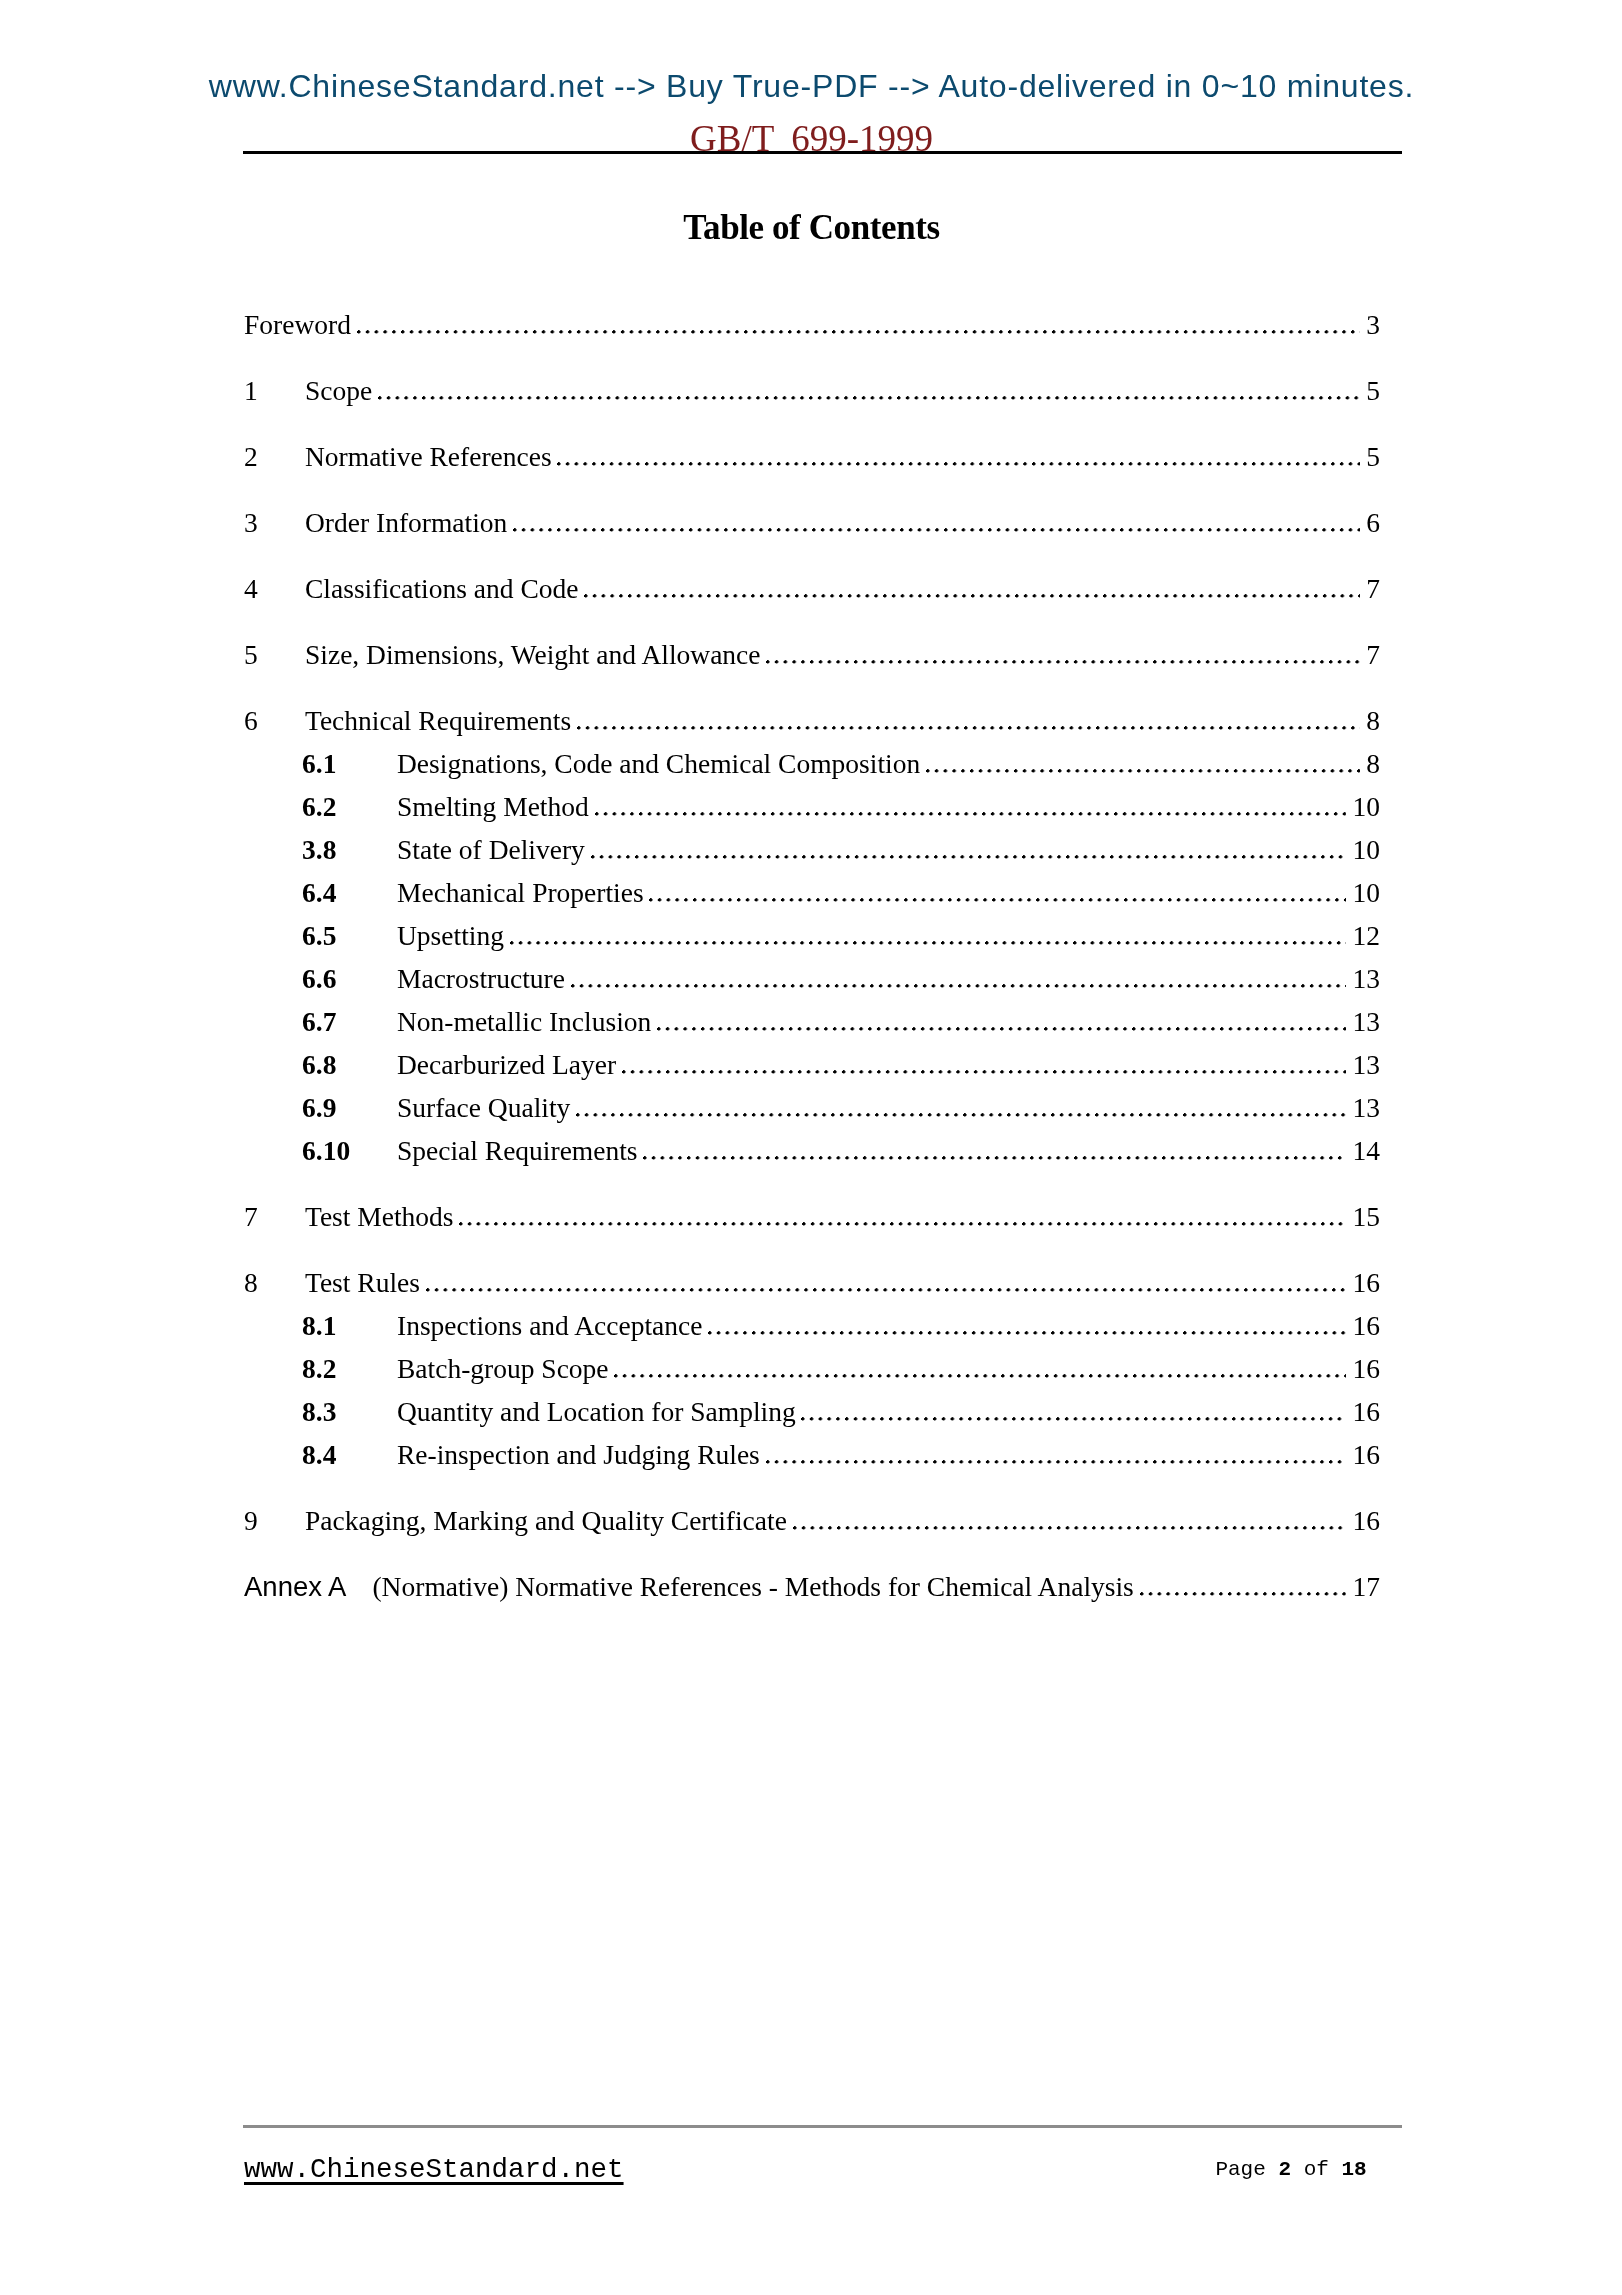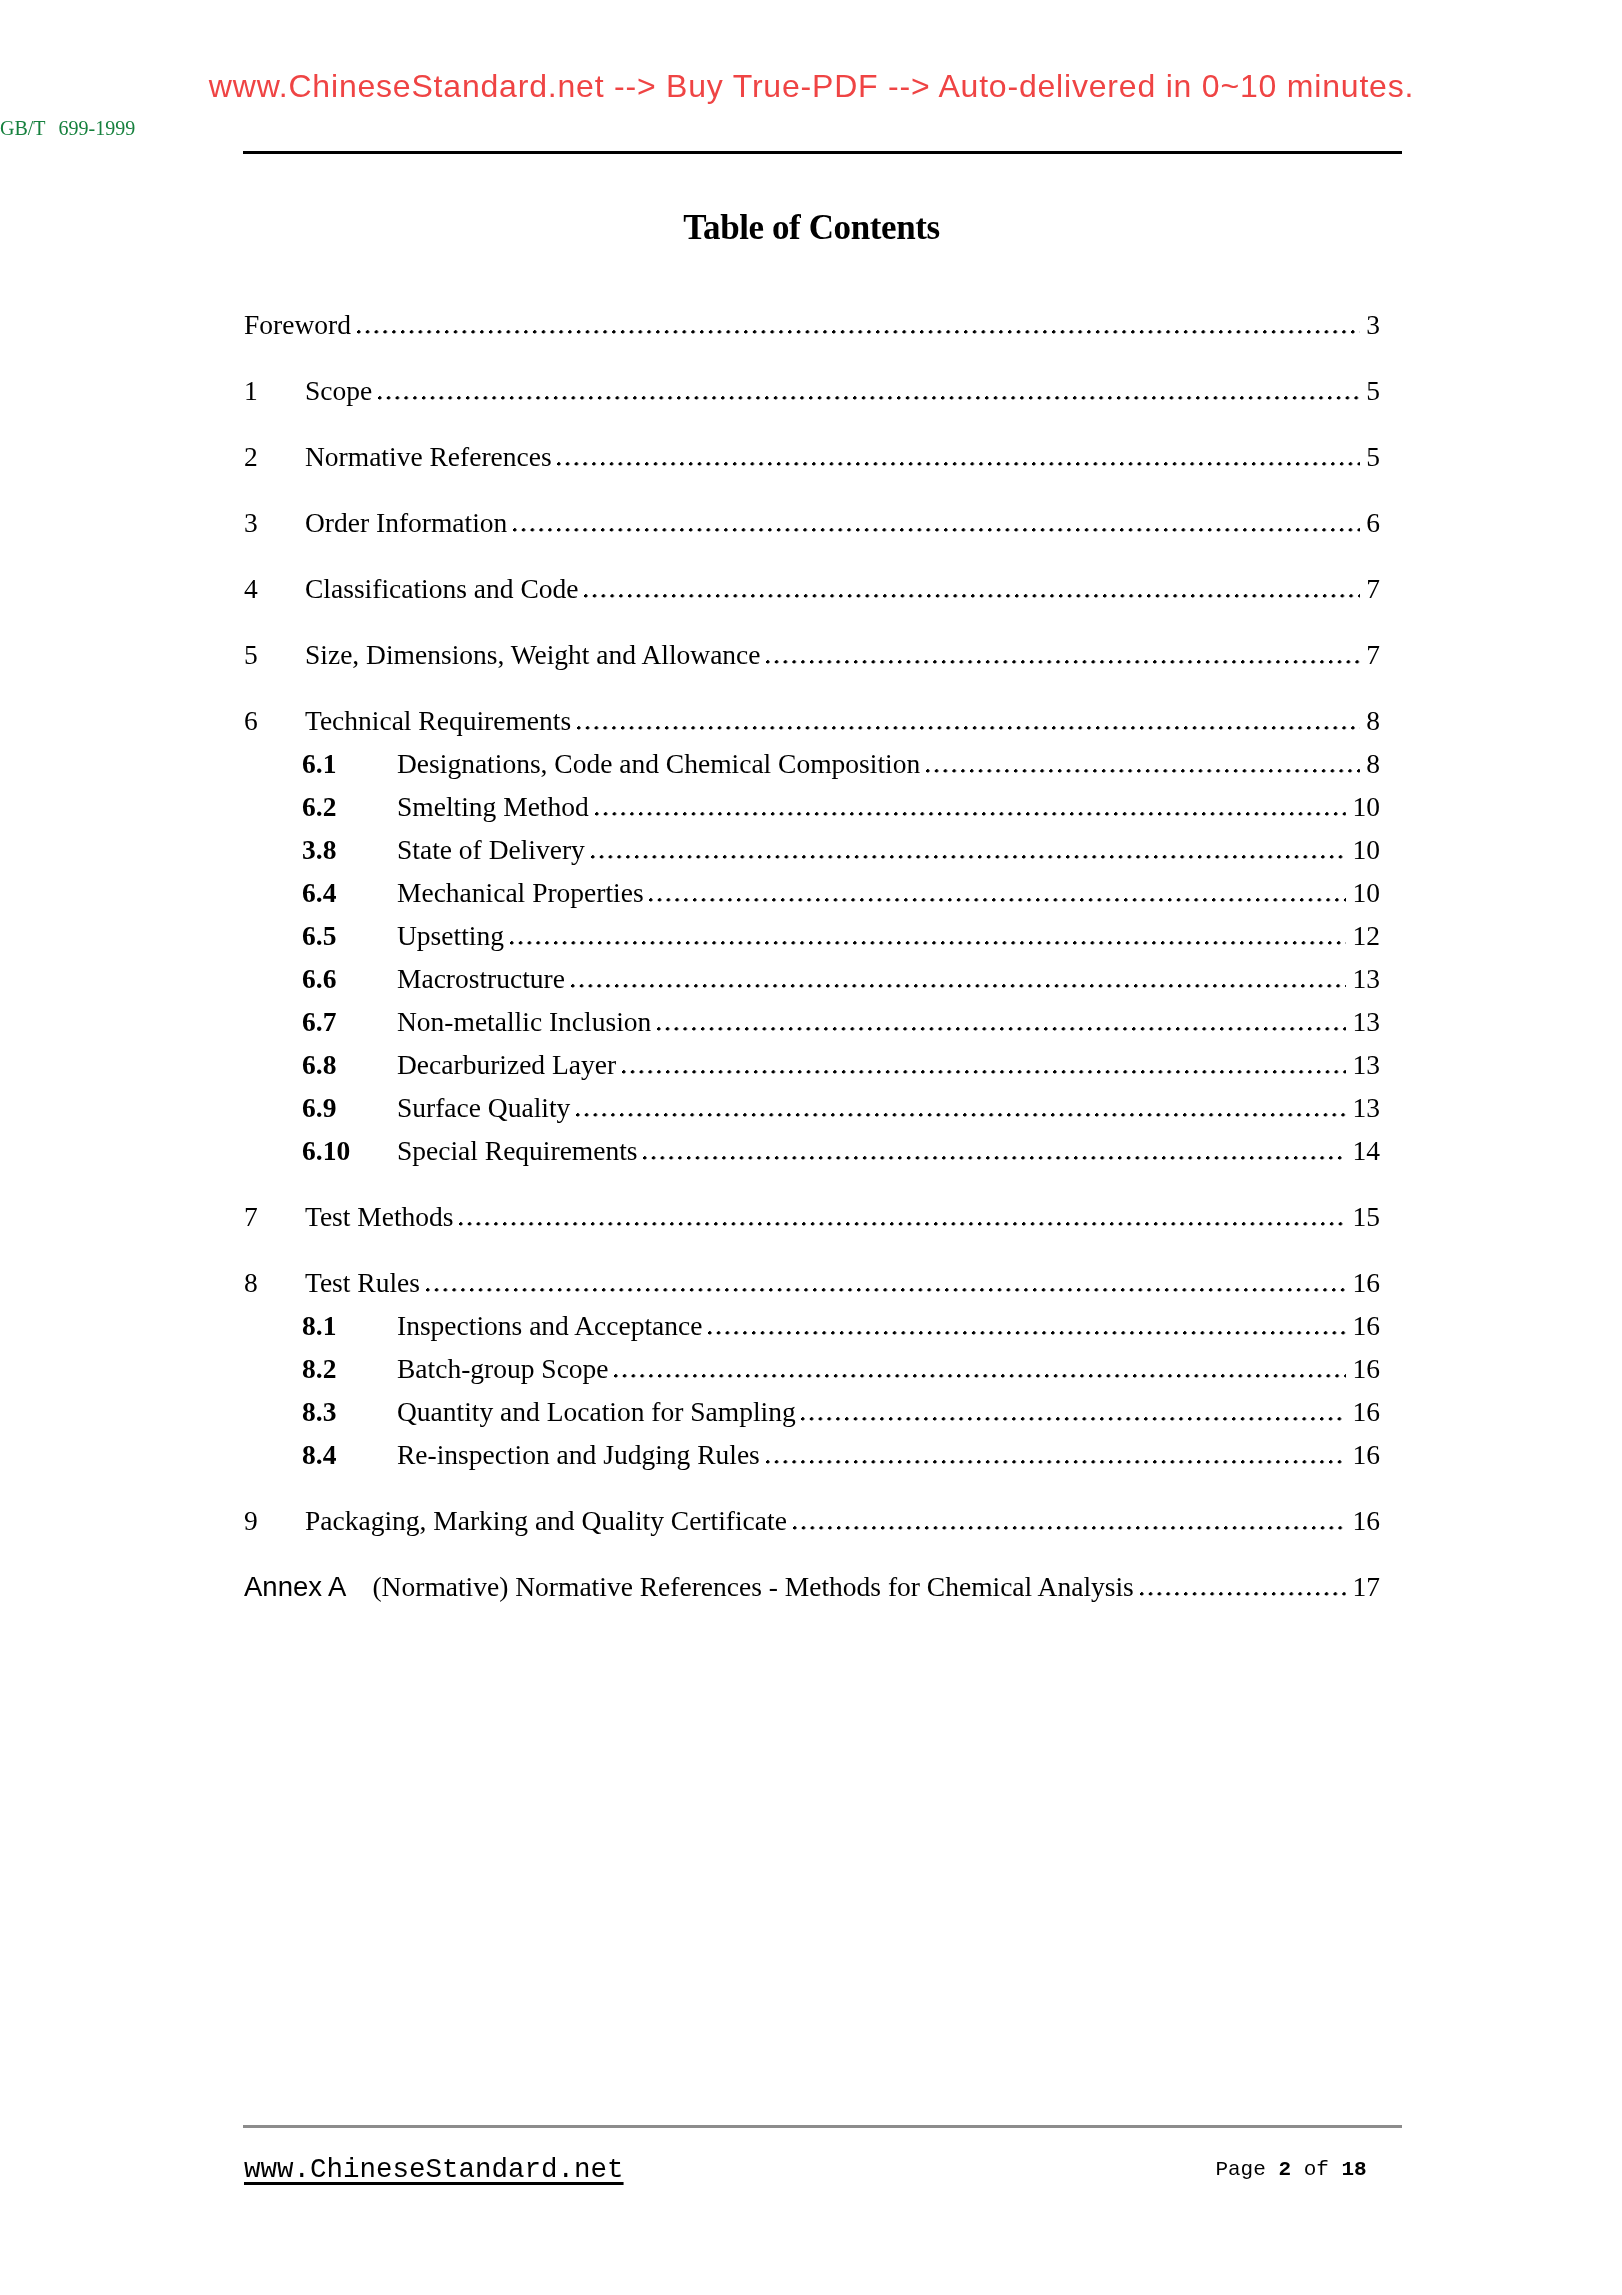--- a/index.html
+++ b/index.html
@@ -10,27 +10,28 @@
     font-family:"Liberation Serif", serif;
     color:#000000;
     overflow:hidden;
   }
   
   .promo {
     position:absolute; top:68px; left:0; width:100%;
     text-align:center;
     font-family:"Liberation Sans", sans-serif;
     font-size:32px; letter-spacing:0.8px;
-    color:#ef4444;
+    color:#0c4a6e;
     white-space:nowrap;
   }
   .std-code {
     position:absolute; top:117px; left:0; width:100%;
-    font-size:20px; word-spacing:8.3px;
-    color:#15803d;
+    text-align:center;
+    font-size:37px; word-spacing:8.3px;
+    color:#7f1d1d;
   }
   .header-rule {
     position:absolute; top:151px; left:243px;
     width:1159px; height:3.3px; background:#000;
   }
   
   .title {
     position:absolute; top:208px; left:0; width:100%;
     margin:0; text-align:center;
     font-size:35px; font-weight:bold; letter-spacing:-0.4px;

